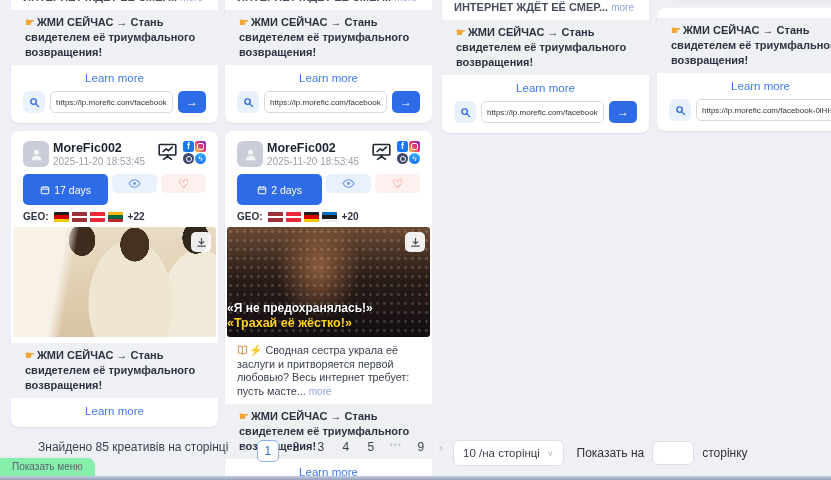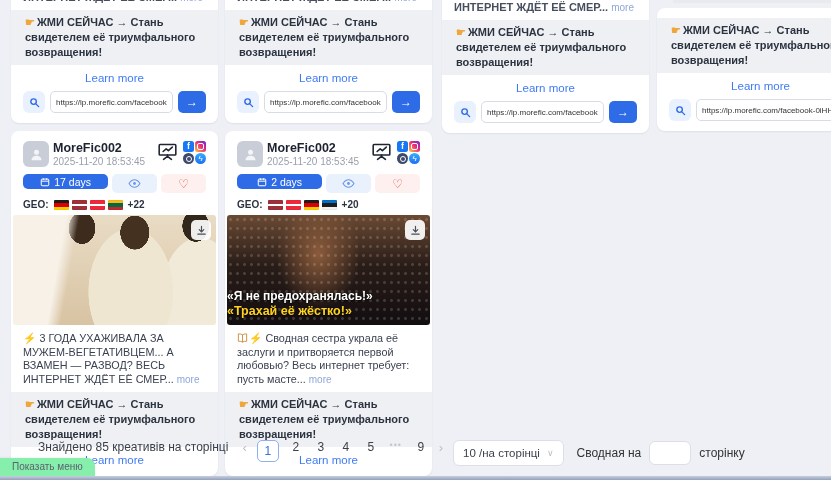--- a/index.html
+++ b/index.html
@@ -28,21 +28,21 @@
   .socgrid{display:grid;grid-template-columns:11px 11px;grid-auto-rows:11px;gap:1px;}
   .soc{width:11px;height:11px;border-radius:2.5px;display:flex;align-items:center;justify-content:center;position:relative;}
   .fb{background:#1877f2;}.fb::before{content:'f';color:#fff;font-size:9px;font-weight:bold;line-height:1;}
   .ig{background:linear-gradient(45deg,#f9ce34,#ee2a7b 55%,#6228d7);}
   .ig::before{content:'';width:5px;height:5px;border:1px solid #fff;border-radius:2px;}
   .badge{background:#3d4a6d;border-radius:50%;}
   .badge::before{content:'';width:4px;height:4px;border:1px solid #fff;border-radius:50%;}
   .msg{background:linear-gradient(180deg,#37aefc,#1d6ff2);border-radius:50%;}
   .msg::before{content:'\03DF';color:#fff;font-size:8px;line-height:1;}
   .arow{display:flex;gap:4px;margin-top:7px;}
-  .days{flex:1.9;height:15px;border:none;border-radius:5px;background:#2e6be6;color:#fff;font-size:10.5px;display:flex;align-items:center;justify-content:center;gap:4px;font-family:"Liberation Sans",sans-serif;cursor:pointer;padding:0;}
+  .days{flex:1.9;height:31px;border:none;border-radius:5px;background:#2e6be6;color:#fff;font-size:10.5px;display:flex;align-items:center;justify-content:center;gap:4px;font-family:"Liberation Sans",sans-serif;cursor:pointer;padding:0;}
   .eyebtn{flex:1;height:19px;border:none;border-radius:5px;background:#e9f1fc;display:flex;align-items:center;justify-content:center;cursor:pointer;padding:0;}
   .heartbtn{flex:1;height:19px;border:none;border-radius:5px;background:#fdf0ee;color:#e2574c;font-size:12px;display:flex;align-items:center;justify-content:center;cursor:pointer;padding:0;line-height:1;}
   .geo{display:flex;align-items:center;gap:3px;margin-top:6px;font-size:10px;font-weight:bold;color:#2c3340;}
   .flags{display:flex;gap:3px;margin:0 2px;}
   .flag{width:15px;height:10px;border-radius:1px;display:inline-block;box-shadow:0 0 0 .5px rgba(0,0,0,.08) inset;}
   .flag-de{background:linear-gradient(180deg,#1d1d1d 33%,#dd0000 33% 66%,#ffce00 66%);}
   .flag-lv{background:linear-gradient(180deg,#9e3039 40%,#fff 40% 60%,#9e3039 60%);}
   .flag-at{background:linear-gradient(180deg,#ed2939 36%,#fff 36% 64%,#ed2939 64%);}
   .flag-lt{background:linear-gradient(180deg,#fdb913 33%,#006a44 33% 66%,#c1272d 66%);}
   .flag-ee{background:linear-gradient(180deg,#0072ce 33%,#1d1d1d 33% 66%,#f3f3f3 66%);}
@@ -157,21 +157,20 @@
           </span>
         <span class="gmore">+22</span>
       </div>
       <div class="creative img1">
         <button class="dlchip">
             <svg width="11" height="11" viewBox="0 0 24 24" fill="none" stroke="#4a4f5a" stroke-width="2.6" stroke-linecap="round">
               <path d="M12 3v11M7 10l5 5 5-5M4 20h16"></path>
             </svg>
           </button>
       </div>
-      <div class="body"><span class="bolt">⚡</span> <span>3 ГОДА УХАЖИВАЛА ЗА МУЖЕМ-ВЕГЕТАТИВЦЕМ... А ВЗАМЕН — РАЗВОД? ВЕСЬ ИНТЕРНЕТ ЖДЁТ ЕЁ СМЕР...</span> <span class="more">more</span></div>
       <div class="cta"><span class="hand">☛</span><span>ЖМИ СЕЙЧАС → Стань свидетелем её триумфального возвращения!</span></div>
       <div class="learn">Learn more</div>
 
     </div>
   </div>
 
   <div class="col" style="left:225px">
     <div class="card top-card">
       <div class="cut-line"><span>ИНТЕРНЕТ ЖДЁТ ЕЁ СМЕР...</span> <span class="more">more</span></div>
       <div class="cta"><span class="hand">☛</span><span>ЖМИ СЕЙЧАС → Стань свидетелем её триумфального возвращения!</span></div>
@@ -306,21 +305,21 @@
     <span class="pnum">4</span>
     <span class="pnum">5</span>
     <span class="pnum pdots">•••</span>
     <span class="pnum">9</span>
     <span class="parrow">›</span>
     <span class="psize">
         <span>10 /на сторінці</span>
         <span class="pchev">∨</span>
       </span>
     <span class="goto">
-      <span>Сводная на</span>
+      <span>Показать на</span>
       <input class="goto-input" style="">
       <span>сторінку</span>
     </span>
   </div>
 
   <div class="menutab">Показать меню</div>
   <div class="bottombar"></div>
 </div>
 
 </body></html>

